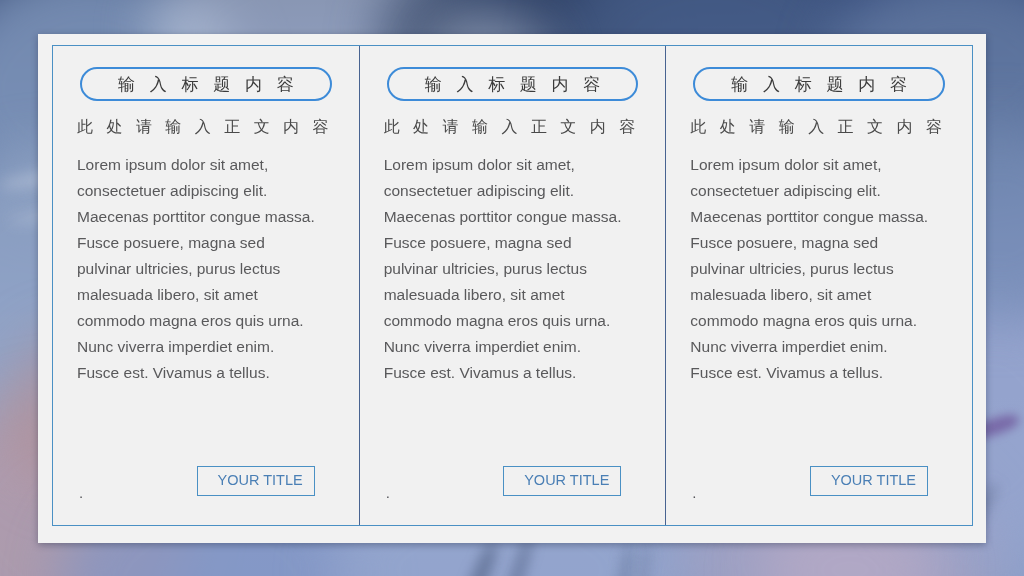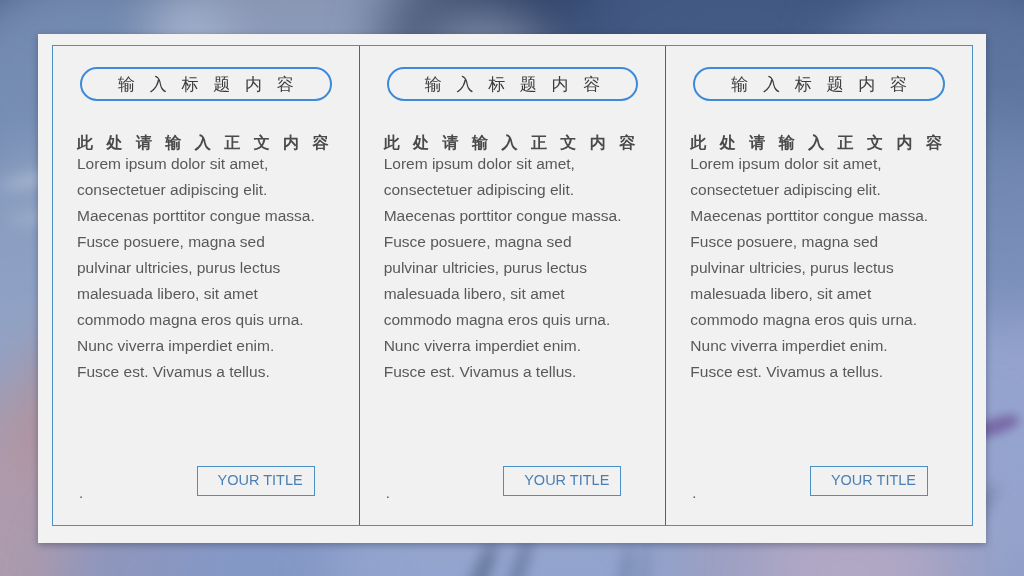--- a/index.html
+++ b/index.html
@@ -123,31 +123,31 @@
     font-size: 17px;
     color: #3b3b3b;
     letter-spacing: 5px;
     text-indent: 5px;
     white-space: nowrap;
     line-height: 1;
   }
 
   
   .subtitle {
-    margin-top: 34px;
+    margin-top: 18px;
     font-size: 16px;
     color: #4a4a4a;
     letter-spacing: 4.5px;
     white-space: nowrap;
     line-height: 1;
-    font-weight: bold;
   }
 
   
   .body-text {
+    margin-top: 17px;
     font-size: 15.5px;
     line-height: 26px;
     color: #59595b;
     max-width: 240px;
   }
 
   
   .footer {
     margin-top: auto;
     margin-bottom: 33px;

